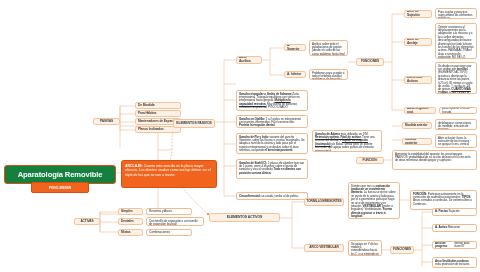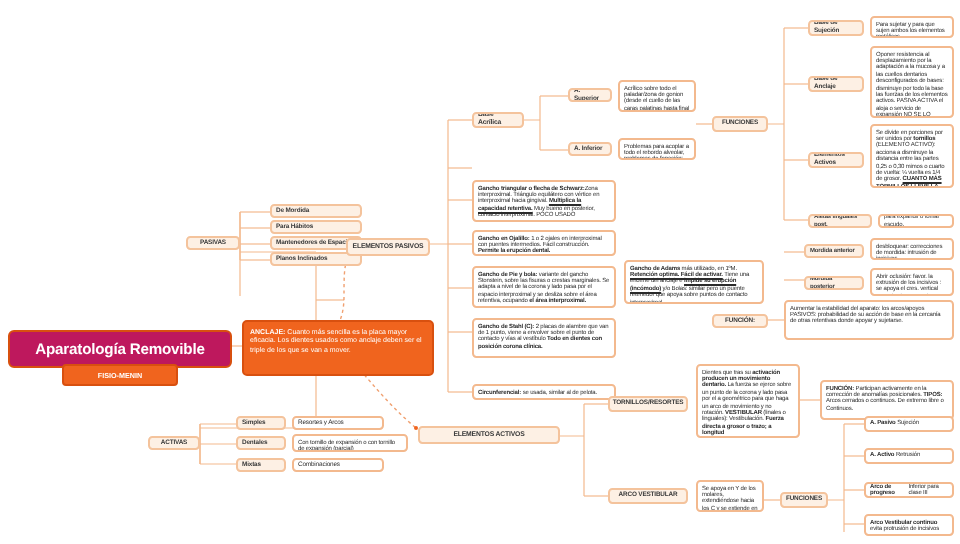--- a/index.html
+++ b/index.html
@@ -34,21 +34,21 @@
     border-radius:2.2px;
   }
   .txt{padding:1.5px 2px;}
   .b{font-weight:bold;}
   .u{text-decoration:underline;}
 
   
   .root{
     position:absolute;
     left:4px;top:165px;width:110px;height:17px;
-    background:#be185d;
+    background:#15803d;
     border:1.2px solid #d8500f;
     border-radius:3px;
     color:#ffffff;
     font-size:7.6px;font-weight:bold;
     display:flex;align-items:center;justify-content:center;
     letter-spacing:-0.1px;
     text-align:center;
   }
   .sub-root{
     position:absolute;

